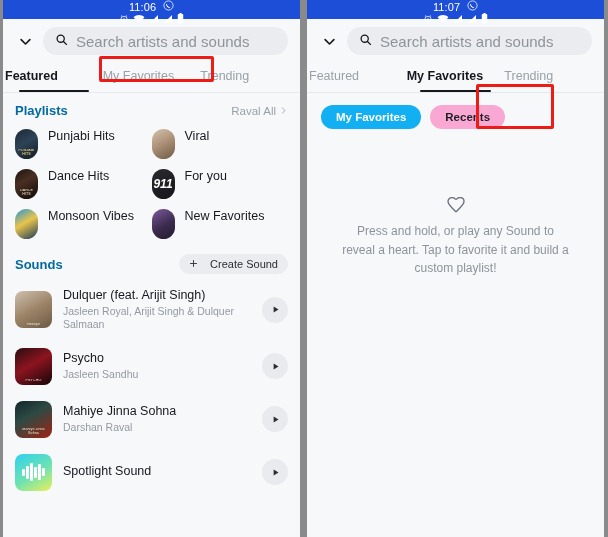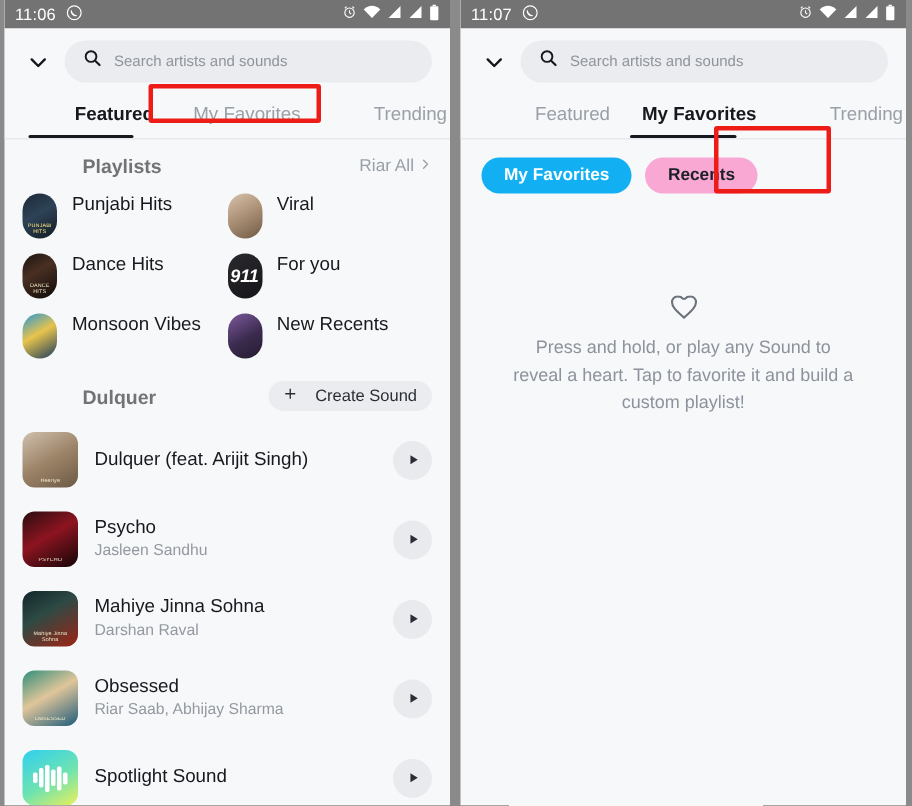--- a/index.html
+++ b/index.html
@@ -14,59 +14,59 @@
     width: 297px; height: 537px;
     background: #f7f8fa;
     position: relative;
     overflow: hidden;
   }
   .gap { width: 7px; height: 537px; background: #8a8a8a; }
   .phone.left { margin-left: 3px; }
 
   
   .statusbar {
-    height: 19px; background: #737373; color: #ffffff;
+    height: 19px; background: #1d4ed8; color: #ffffff;
     display: flex; align-items: center; justify-content: space-between;
-    padding: 0 7px; font-size: 11px; letter-spacing: .1px;
+    padding: 0 7px; font-size: 11px; letter-spacing: .1px; flex-direction: column;
   }
   .sb-left { display: flex; align-items: center; gap: 7px; }
   .sb-right { display: flex; align-items: center; gap: 4px; }
   .sb-icon { display: block; }
 
   
   .searchrow {
     display: flex; align-items: center; gap: 8px;
     padding: 8px 12px 7px 12px; background: #f7f8fa;
   }
   .chevron { width: 20px; height: 20px; flex: none; display: flex; align-items: center; justify-content: center; }
   .searchbar {
     flex: 1; height: 28px; background: #ebecef; border-radius: 14px;
     display: flex; align-items: center; gap: 8px; padding: 0 12px;
   }
-  .search-ph { color: #8f949c; font-size: 10px; }
+  .search-ph { color: #8f949c; font-size: 15px; }
 
   
   .tabs { display: flex; background: #f7f8fa; position: relative; padding: 0 2px; }
   .tab {
-    flex: 1; text-align: right; font-size: 12.5px; color: #9aa0a8;
+    flex: 1; text-align: left; font-size: 12.5px; color: #9aa0a8;
     padding: 7px 0 9px 0; position: relative; font-weight: 400;
   }
   .tab.active { color: #15181c; font-weight: bold; }
   .tab.active::after {
     content: ""; position: absolute; left: 14%; right: 14%; bottom: 0;
     height: 2px; background: #15181c; border-radius: 2px;
   }
   .tabdiv { height: 1px; background: #e6e8ec; }
 
   
   .sechead {
     display: flex; align-items: center; justify-content: space-between;
     padding: 10px 12px 6px 12px;
   }
-  .sechead .title { font-size: 13px; font-weight: bold; color: #737373; margin-left: 40px; }
+  .sechead .title { font-size: 13px; font-weight: bold; color: #0369a1; }
   .viewall { font-size: 11.5px; color: #9aa0a8; display: flex; align-items: center; gap: 3px; }
 
   
   .playgrid { display: flex; flex-wrap: wrap; padding: 0 12px; }
   .playitem {
     width: 50%; display: flex; align-items: flex-start; gap: 10px;
     padding: 5px 0 5px 0;
   }
   .thumb { width: 23px; height: 30px; border-radius: 14px; flex: none; overflow: hidden; position: relative; }
   .playitem .label { font-size: 12.5px; color: #16191d; }
@@ -197,21 +197,21 @@
     <div class="tabs">
       <div class="tab active">Featured</div>
       <div class="tab">My Favorites</div>
       <div class="tab">Trending</div>
     </div>
     <div class="tabdiv"></div>
 
     <div class="sechead">
       <div class="title">Playlists</div>
       <div class="viewall">
-        <span>Riar All</span>
+        <span>Raval All</span>
         <span>
           <svg width="9" height="9" viewBox="0 0 24 24">
               <path d="M9 5l7 7-7 7" stroke="#9aa0a8" stroke-width="2.4" fill="none" stroke-linecap="round" stroke-linejoin="round"></path>
             </svg>
         </span>
       </div>
     </div>
 
     <div class="playgrid">
       <div class="playitem">
@@ -241,43 +241,44 @@
       <div class="playitem">
         <div class="thumb g-monsoon">
             <div class="art-cap"></div>
           </div>
         <span class="label">Monsoon Vibes</span>
       </div>
       <div class="playitem">
         <div class="thumb g-newrel">
             <div class="art-cap"></div>
           </div>
-        <span class="label">New Recents</span>
+        <span class="label">New Favorites</span>
       </div>
     </div>
 
     <div class="sechead">
-      <div class="title">Dulquer</div>
+      <div class="title">Sounds</div>
       <div class="createbtn">
         <span>
           <svg width="9" height="9" viewBox="0 0 24 24">
               <path d="M12 4v16M4 12h16" stroke="#2a2e34" stroke-width="2.4" stroke-linecap="round"></path>
             </svg>
         </span>
         <span>Create Sound</span>
       </div>
     </div>
 
     <div class="songlist">
       <div class="song">
         <div class="art g-heeriye">
             <div class="art-cap">Heeriye</div>
           </div>
         <div class="meta">
           <div class="t">Dulquer (feat. Arijit Singh)</div>
+          <div class="a">Jasleen Royal, Arijit Singh &amp; Dulquer Salmaan</div>
         </div>
         <div class="playbtn">
           <svg width="9" height="9" viewBox="0 0 24 24">
               <path d="M7 4l13 8-13 8z" fill="#2a2e34"></path>
             </svg>
         </div>
       </div>
       <div class="song">
         <div class="art g-psycho">
             <div class="art-cap">PSYCHO</div>
@@ -292,34 +293,20 @@
             </svg>
         </div>
       </div>
       <div class="song">
         <div class="art g-mahiye">
             <div class="art-cap">Mahiye Jinna Sohna</div>
           </div>
         <div class="meta">
           <div class="t">Mahiye Jinna Sohna</div>
           <div class="a">Darshan Raval</div>
-        </div>
-        <div class="playbtn">
-          <svg width="9" height="9" viewBox="0 0 24 24">
-              <path d="M7 4l13 8-13 8z" fill="#2a2e34"></path>
-            </svg>
-        </div>
-      </div>
-      <div class="song">
-        <div class="art g-obsessed">
-            <div class="art-cap">OBSESSED</div>
-          </div>
-        <div class="meta">
-          <div class="t">Obsessed</div>
-          <div class="a">Riar Saab, Abhijay Sharma</div>
         </div>
         <div class="playbtn">
           <svg width="9" height="9" viewBox="0 0 24 24">
               <path d="M7 4l13 8-13 8z" fill="#2a2e34"></path>
             </svg>
         </div>
       </div>
       <div class="song">
         <div class="art g-spot">
           <div class="wave">

